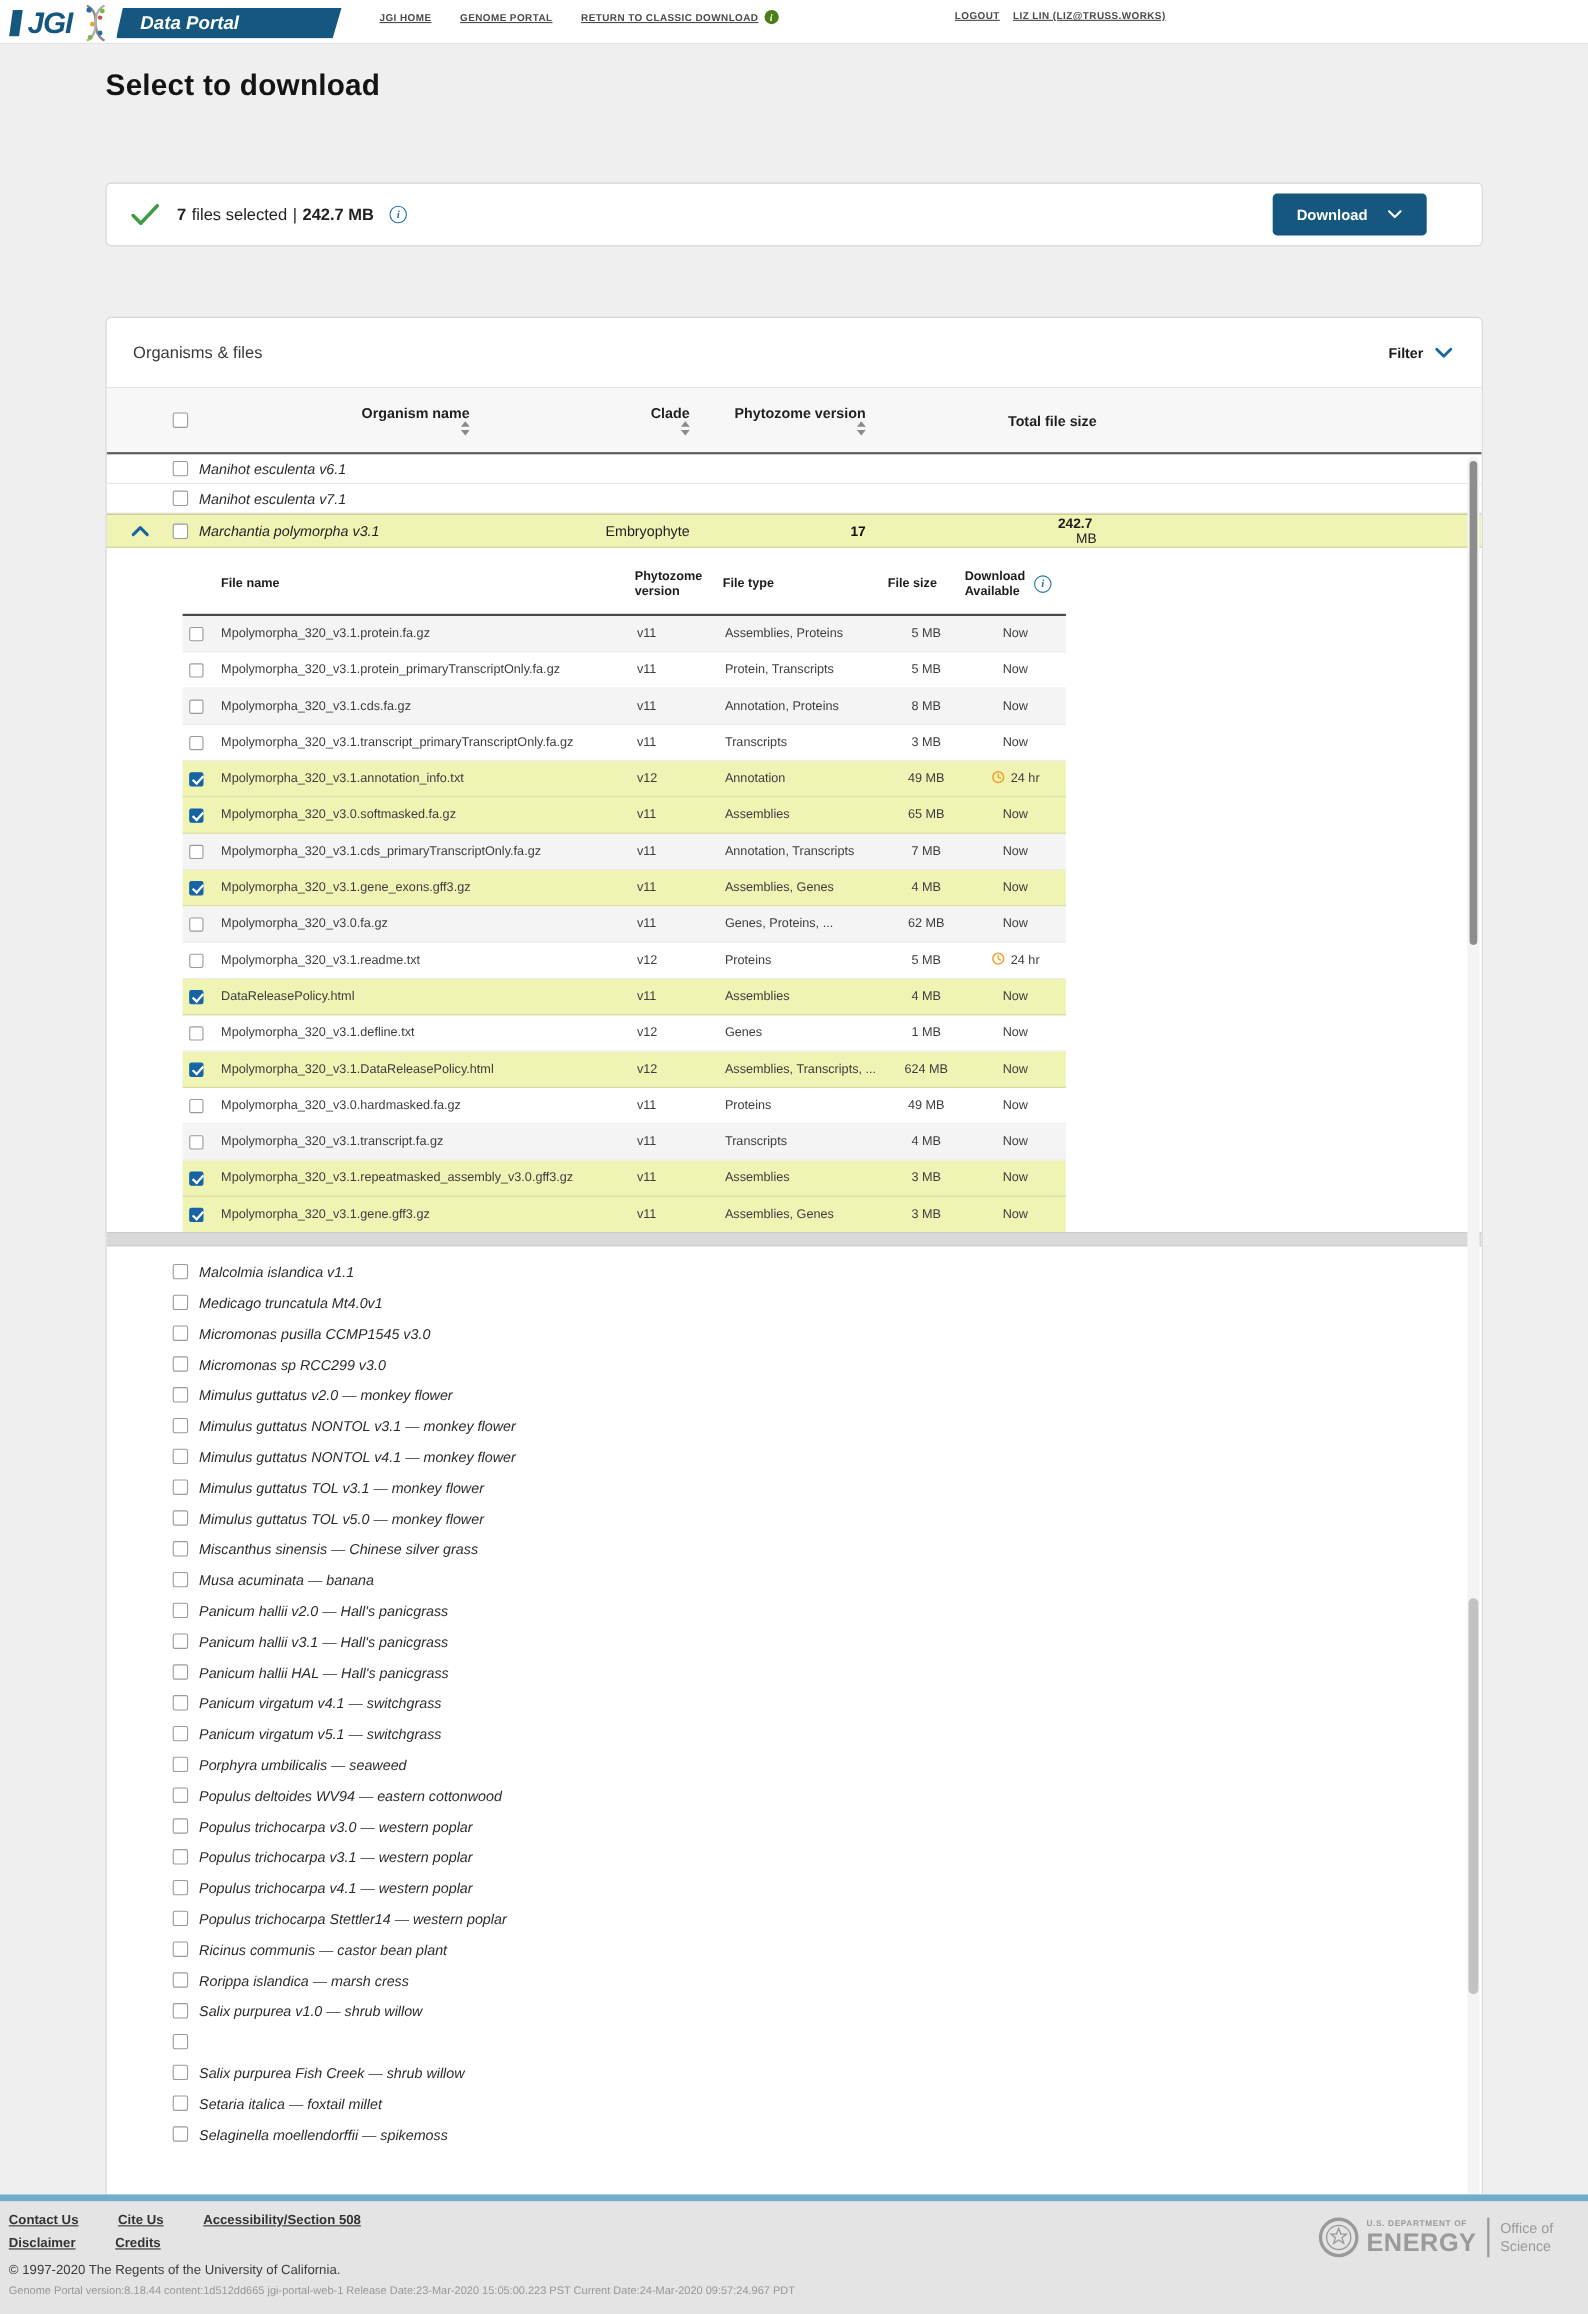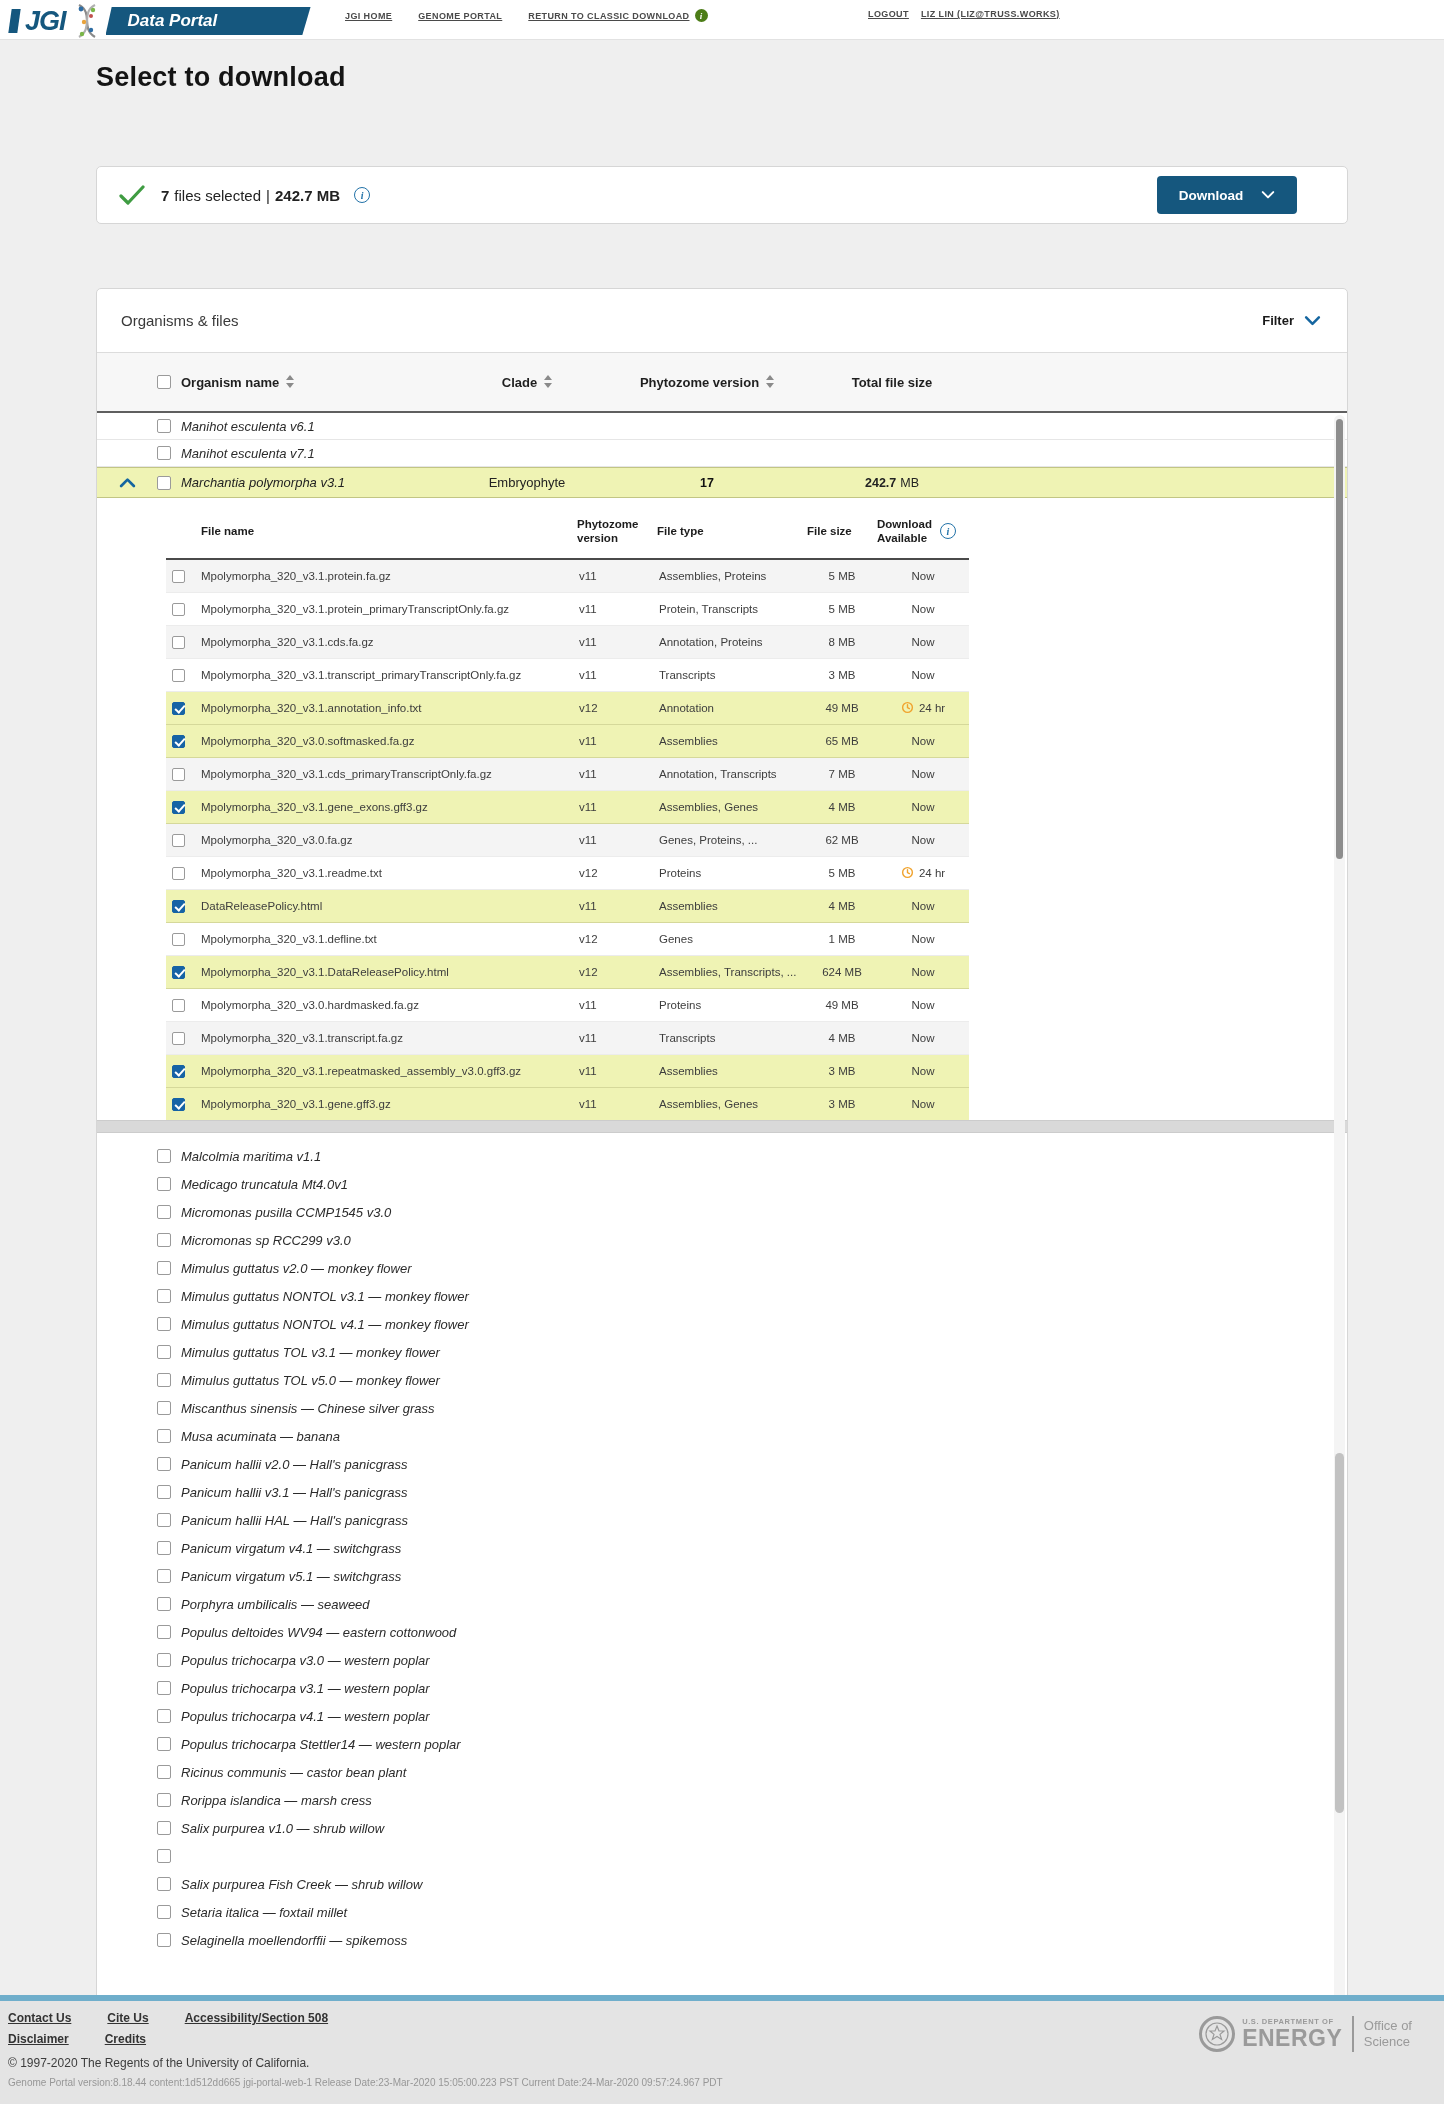--- a/index.html
+++ b/index.html
@@ -45,21 +45,21 @@
 
   
   .panel{ top:268px; height:1940px; overflow:hidden;margin-top:20px; }
   .panel-header{ height:64px; display:flex; align-items:center; padding:0 26px 0 24px; border-bottom:1px solid #dcdcdc; }
   .panel-title{ font-size:15px; color:#3a3a3a; }
   .filter{ margin-left:auto; display:flex; align-items:center; gap:10px; cursor:pointer; }
   .filter-label{ font-size:13px; font-weight:bold; color:#1a1a1a; }
 
   .grid-cols{ display:grid; grid-template-columns:60px 24px 246px 200px 160px 210px 1fr; align-items:center; }
   .col-header{ height:60px; background:#f7f7f7; border-bottom:2px solid #5f5f5f; font-size:13px; font-weight:bold; color:#1f1f1f; }
-  .col-cell{ display:flex; align-items:flex-start; }
+  .col-cell{ display:flex; align-items:flex-end;flex-direction:column; }
   .col-center{ justify-content:center; }
   .sort{ display:inline-flex; flex-direction:column; gap:3px; margin-left:7px; }
   .sort i{ width:0; height:0; border-left:4.5px solid transparent; border-right:4.5px solid transparent; }
   .sort .up{ border-bottom:5.5px solid #8a8a8a; }
   .sort .down{ border-top:5.5px solid #8a8a8a; }
 
   .cb{ width:14px; height:14px; border:1.5px solid #9a9a9a; border-radius:2px; background:#fff; display:inline-block; position:relative; cursor:pointer; flex:0 0 auto; }
   .cb.checked{ background:#1663a5; border-color:#1663a5; }
   .cb.checked::after{ content:""; position:absolute; left:4px; top:1px; width:4px; height:8px; border-right:2px solid #fff; border-bottom:2px solid #fff; transform:rotate(42deg); }
 
@@ -443,21 +443,21 @@
         </div>
       </div>
   </div>
 
   <div class="section-gap"></div>
 
   <div id="orgs-below">
       <div class="grid-cols org-row">
         <span></span>
         <span class="cb"></span>
-        <span class="org-name">Malcolmia maritima v1.1</span>
+        <span class="org-name">Malcolmia islandica v1.1</span>
       </div>
       <div class="grid-cols org-row">
         <span></span>
         <span class="cb"></span>
         <span class="org-name">Medicago truncatula Mt4.0v1</span>
       </div>
       <div class="grid-cols org-row">
         <span></span>
         <span class="cb"></span>
         <span class="org-name">Micromonas pusilla CCMP1545 v3.0</span>

